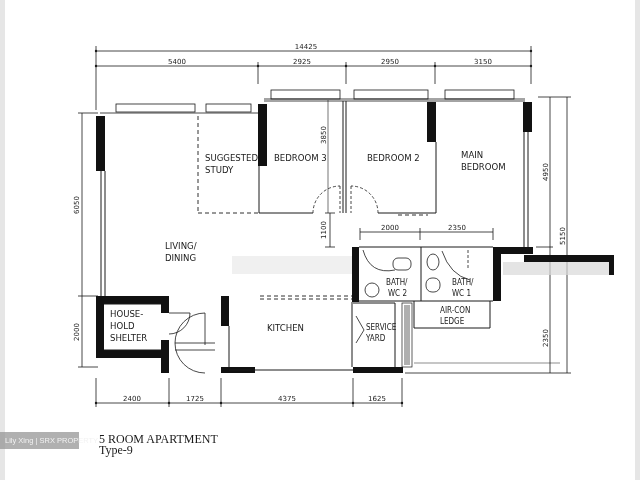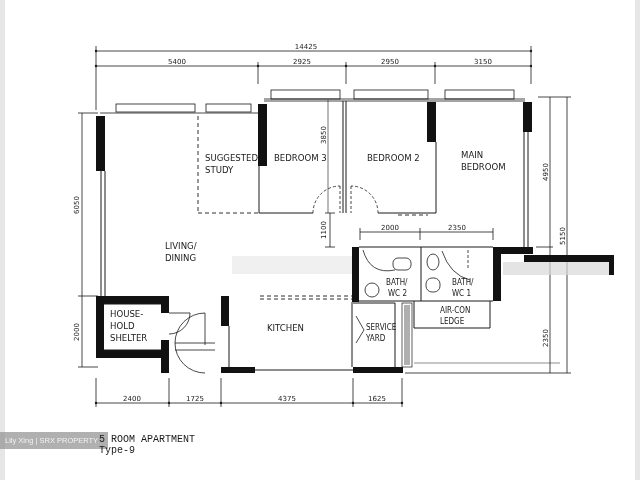--- a/index.html
+++ b/index.html
@@ -2,22 +2,22 @@
 <html><head>
 <meta charset="utf-8">
 <style>
   html, body { margin:0; padding:0; background:#ffffff; }
   body { width:640px; height:480px; position:relative; overflow:hidden; font-family:"DejaVu Sans", sans-serif; }
   .frame-left { position:absolute; left:0; top:0; width:5px; height:480px; background:#e6e6e6; }
   .frame-right { position:absolute; right:0; top:0; width:5px; height:480px; background:#e6e6e6; }
   svg { position:absolute; left:0; top:0; }
   .lbl { font-family:"DejaVu Sans Condensed","DejaVu Sans", sans-serif; font-size:9.5px; fill:#1a1a1a; }
   .dim { font-family:"DejaVu Sans", sans-serif; font-size:7px; fill:#1a1a1a; }
-  .wm { position:absolute; left:0; top:432px; width:108px; height:17px; background:rgba(150,150,150,0.75); color:#f2f2f2; font-size:7.5px; line-height:17px; padding-left:5px; box-sizing:border-box; white-space:nowrap; font-family:"Liberation Sans", sans-serif; }
-  .title { position:absolute; left:99px; top:434px; font-family:Liberation Mono, monospace; font-size:10px; color:#1a1a1a; line-height:11px; }
+  .wm { position:absolute; left:0; top:432px; width:79px; height:17px; background:rgba(150,150,150,0.75); color:#f2f2f2; font-size:7.5px; line-height:17px; padding-left:5px; box-sizing:border-box; white-space:nowrap; font-family:"Liberation Sans", sans-serif; }
+  .title { position:absolute; left:99px; top:434px; font-family:Liberation Serif, serif; font-size:12px; color:#1a1a1a; line-height:11px; }
 </style>
 </head>
 <body>
 
 <div class="frame-left"></div>
 <div class="frame-right"></div>
 
 <svg width="640" height="480" viewBox="0 0 640 480" xmlns="http://www.w3.org/2000/svg">
   <g stroke="#1a1a1a" stroke-width="0.8" fill="none">
 

